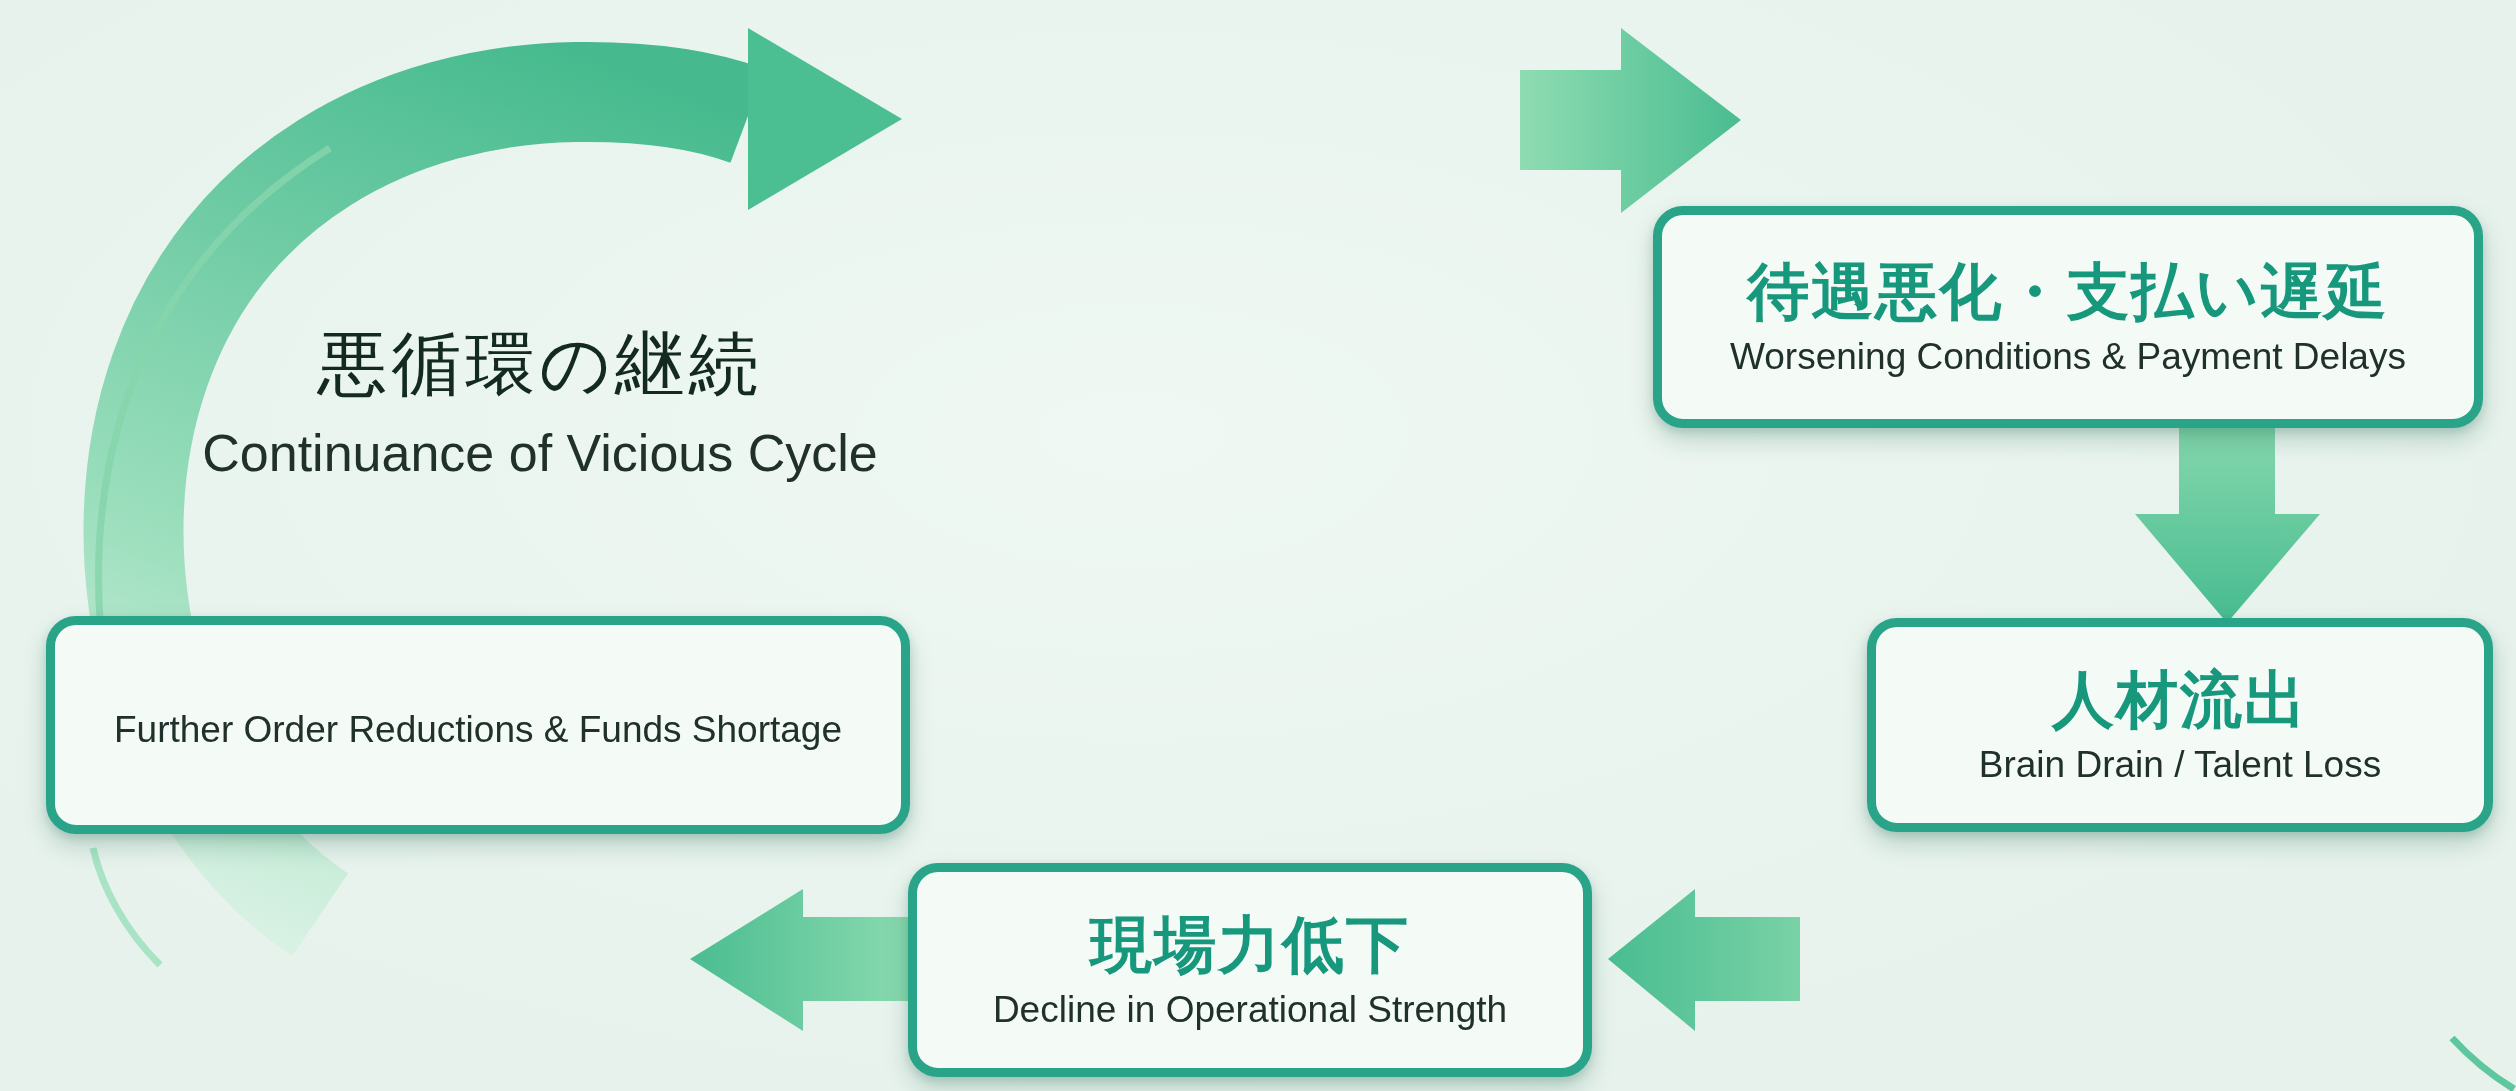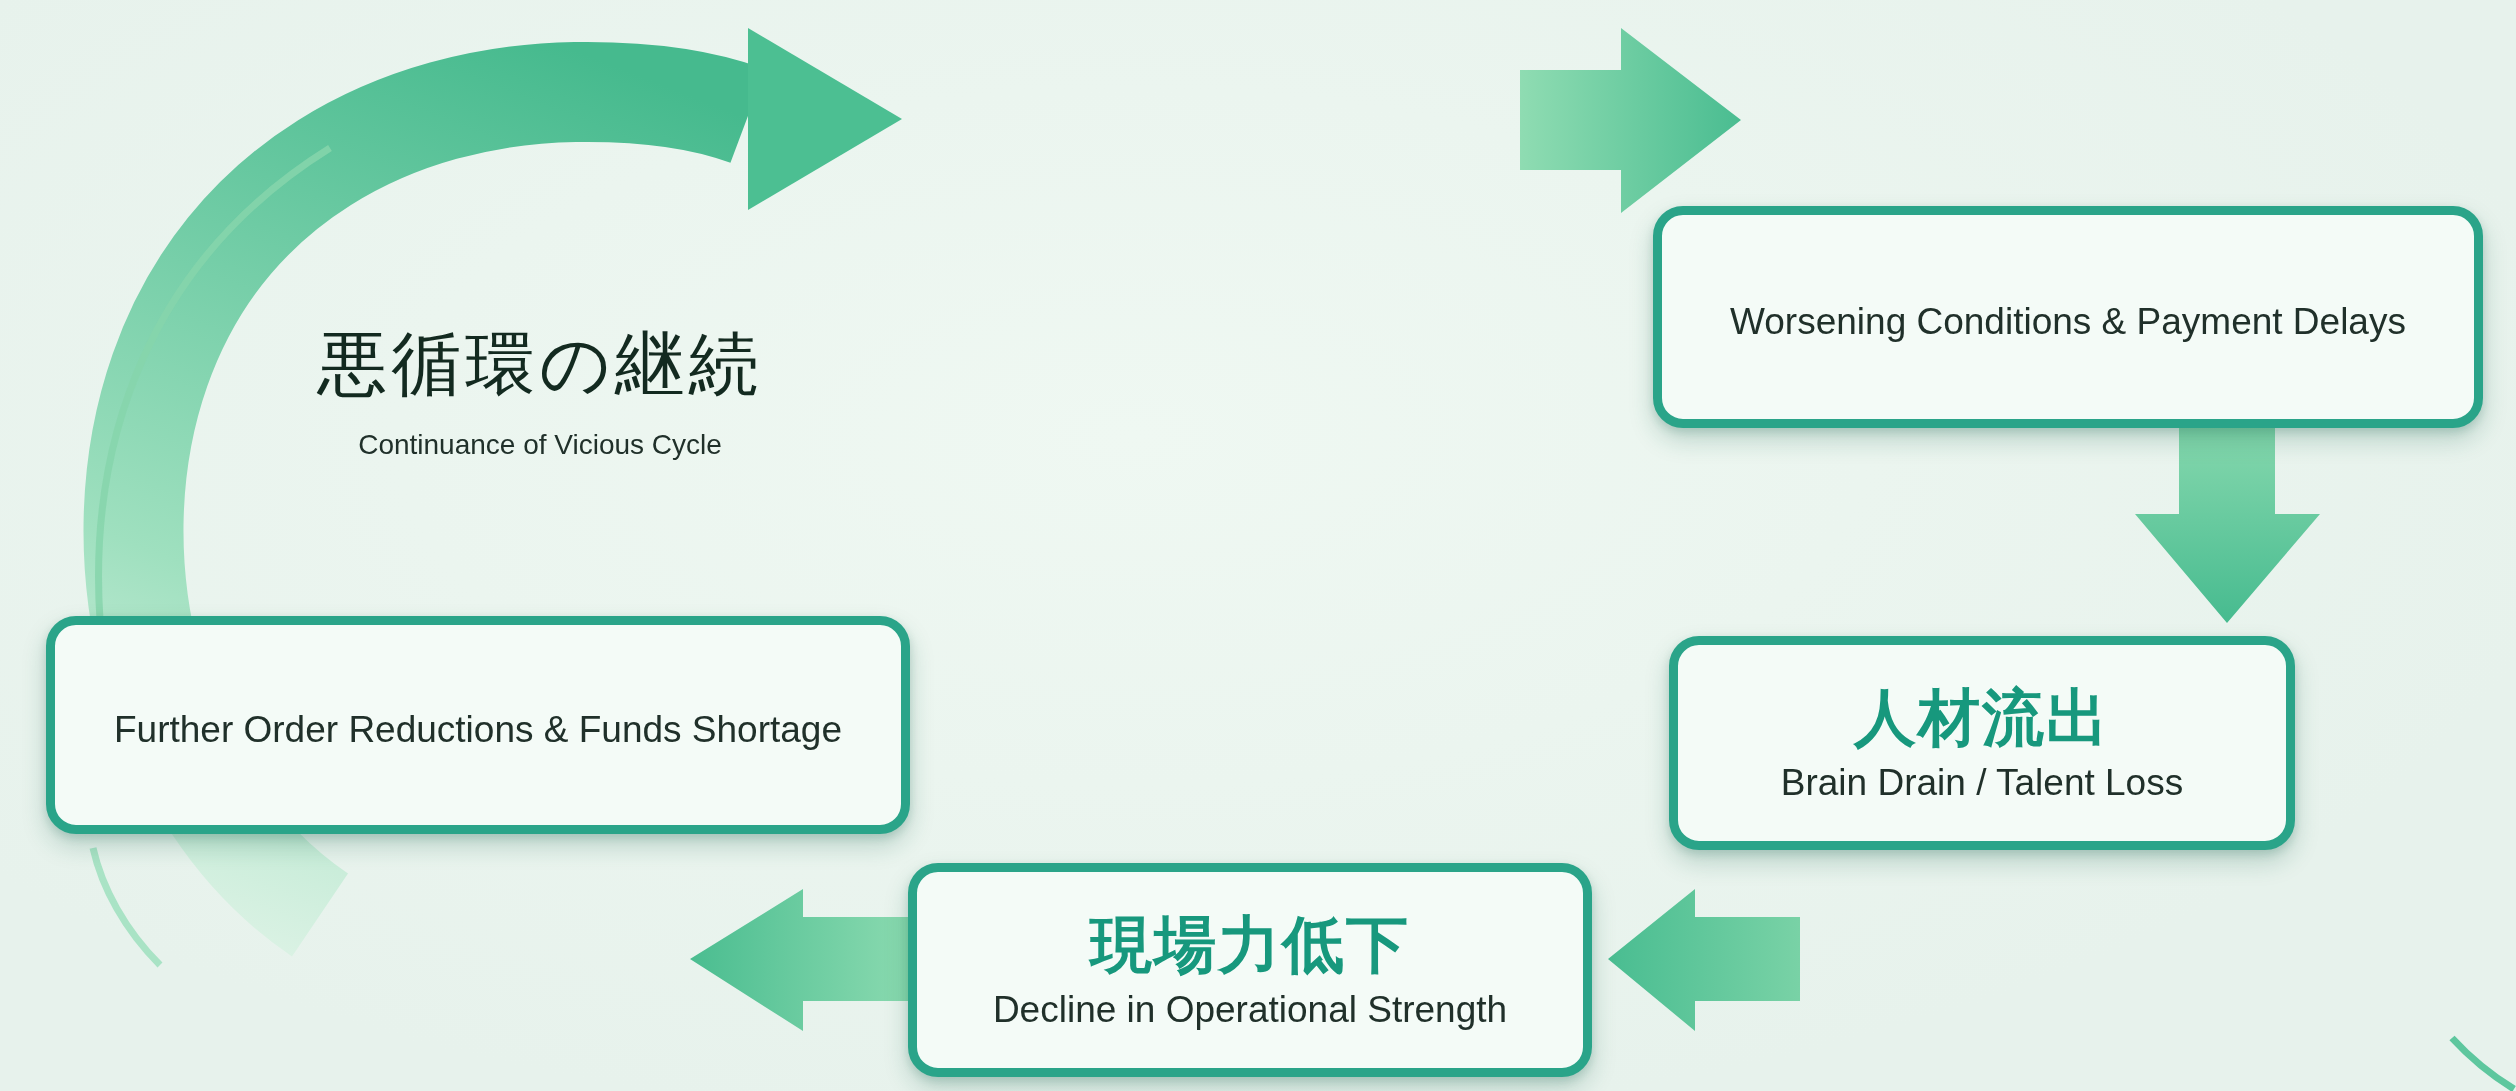--- a/index.html
+++ b/index.html
@@ -44,43 +44,43 @@
   }
   .node-sub {
     font-size: 37px;
     color: var(--subtitle-text, #20302a);
     margin-top: 10px;
     line-height: 1.1;
     white-space: nowrap;
   }
   .node-funding    { left: 939px;  top: 14px;  width: 612px; height: 228px; }
   .node-conditions { left: 1653px; top: 206px; width: 830px; height: 222px; }
-  .node-talent     { left: 1669px; top: 618px; width: 626px; height: 214px; margin-top: 18px; }
+  .node-talent     { left: 1867px; top: 618px; width: 626px; height: 214px; }
   .node-decline    { left: 908px;  top: 863px; width: 684px; height: 214px; }
   .node-further    { left: 46px;   top: 616px; width: 864px; height: 218px; }
 
   .cycle-caption {
     position: absolute;
     left: 160px;
     top: 326px;
     width: 760px;
     text-align: center;
   }
   .caption-ja {
     font-size: 70px;
     font-weight: normal;
     color: var(--caption-text, #132a20);
     letter-spacing: 4px;
     line-height: 1.1;
     white-space: nowrap;
   }
   .caption-en {
-    font-size: 28px;
+    font-size: 52px;
     color: var(--subtitle-text, #20302a);
-    margin-top: 26px;
+    margin-top: 20px;
     white-space: nowrap;
   }
 </style>
 </head>
 <body>
 
 <div class="stage">
 
   <svg class="arrows-layer" viewBox="0 0 2516 1091" xmlns="http://www.w3.org/2000/svg">
     <defs>
@@ -115,20 +115,21 @@
     <path d="M 2452 1038 C 2474 1062, 2496 1078, 2514 1089" fill="none" stroke="#4fc296" stroke-width="7" opacity="0.9"></path>
 
     <polygon fill="url(#gradRight)" points="1520,70 1621,70 1621,28 1741,120 1621,213 1621,170 1520,170"></polygon>
     <polygon fill="url(#gradDown)" points="2179,400 2275,400 2275,514 2320,514 2227,623 2135,514 2179,514"></polygon>
     <polygon fill="url(#gradLeft3)" points="1800,917 1695,917 1695,889 1608,959 1695,1031 1695,1001 1800,1001"></polygon>
     <polygon fill="url(#gradLeft4)" points="925,917 803,917 803,889 690,959 803,1031 803,1001 925,1001"></polygon>
   </svg>
 
 
   <div class="node node-conditions">
+    <div class="node-title">待遇悪化・支払い遅延</div>
     <div class="node-sub">Worsening Conditions &amp; Payment Delays</div>
   </div>
 
   <div class="node node-talent">
     <div class="node-title">人材流出</div>
     <div class="node-sub">Brain Drain / Talent Loss</div>
   </div>
 
   <div class="node node-decline">
     <div class="node-title">現場力低下</div>

